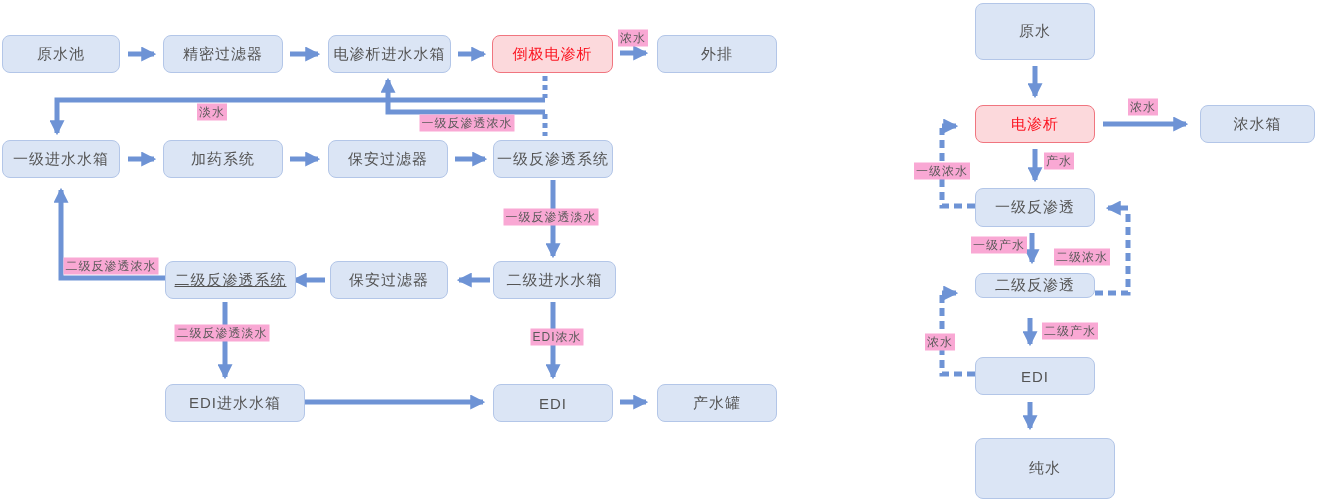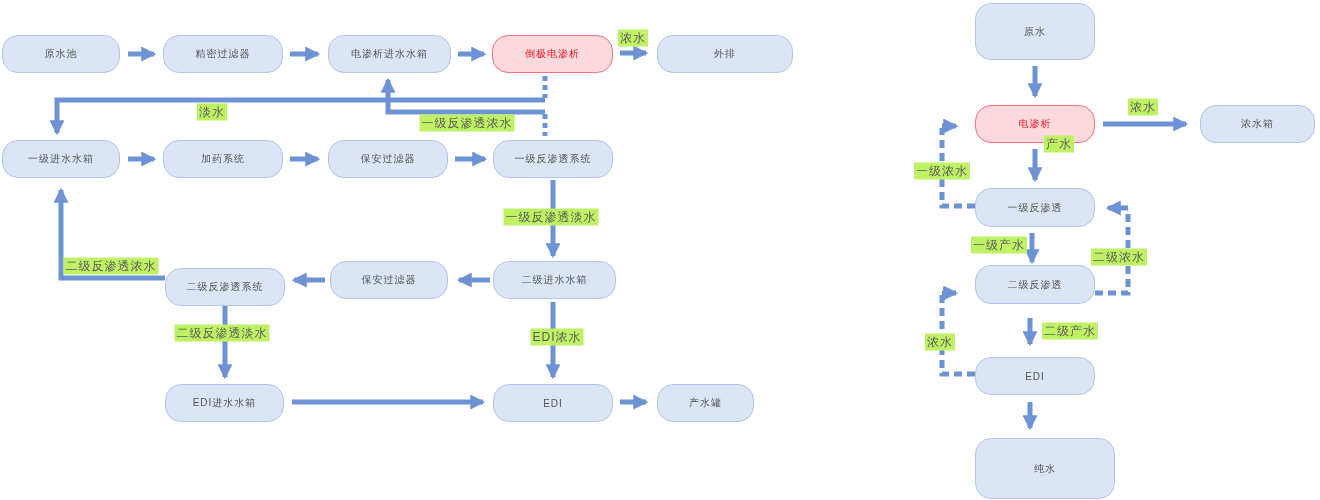--- a/index.html
+++ b/index.html
@@ -10,32 +10,32 @@
   .wires{position:absolute;left:0;top:0;z-index:1;}
   .w{fill:none;stroke:var(--connector,#6e93d5);stroke-width:5;stroke-linejoin:miter;}
   .arrow{marker-end:url(#ah);}
   .dash{stroke-dasharray:5 4;}
   .pipe{stroke-dasharray:8 5;}
   .mfill{fill:var(--connector,#6e93d5);}
   .node{
     position:absolute;z-index:3;box-sizing:border-box;height:38px;
     background:var(--node-fill,#dbe5f5);
     border:1.5px solid var(--node-border,#b3c6e8);
-    border-radius:16px;color:var(--node-text,#545454);
+    border-radius:8px;color:var(--node-text,#545454);
     display:flex;align-items:center;justify-content:center;
-    font-size:10px;letter-spacing:1px;
+    font-size:15px;letter-spacing:1px;
   }
   .node.red{
     background:var(--highlight-fill,#fcd9dc);
     border-color:var(--highlight-border,#f0757f);
     color:var(--highlight-text,#fb1420);
   }
   .elabel{
     position:absolute;z-index:4;transform:translate(-50%,-50%);
-    background:#bef264;padding:0 2px;white-space:nowrap;
+    background:#f9a8d4;padding:0 2px;white-space:nowrap;
     font-size:12px;color:var(--label-text,#595959);letter-spacing:1px;
   }
   .grp{display:contents;}
 </style>
 </head>
 <body>
 
 <div class="canvas">
 
   <svg class="wires" width="1320" height="500" viewBox="0 0 1320 500">
@@ -79,58 +79,58 @@
     <path class="w arrow" d="M942,293 H956"></path>
     <path class="w arrow" d="M1030,402 V428"></path>
   </svg>
 
   
   <div class="grp">
     <div class="node" style="left:2px;top:35px;width:118px;">原水池</div>
     <div class="node" style="left:163px;top:35px;width:120px;">精密过滤器</div>
     <div class="node" style="left:328px;top:35px;width:123px;">电渗析进水水箱</div>
     <div class="node red" style="left:492px;top:35px;width:121px;">倒极电渗析</div>
-    <div class="node" style="left:657px;top:35px;width:136px;">外排</div>
+    <div class="node" style="left:657px;top:35px;width:120px;">外排</div>
 
     <div class="node" style="left:2px;top:140px;width:118px;">一级进水水箱</div>
     <div class="node" style="left:163px;top:140px;width:120px;">加药系统</div>
     <div class="node" style="left:328px;top:140px;width:120px;">保安过滤器</div>
     <div class="node" style="left:493px;top:140px;width:120px;">一级反渗透系统</div>
 
-    <div class="node" style="left:165px;top:268px;width:120px;">二级反渗透系统</div>
+    <div class="node" style="left:165px;top:261px;width:131px;text-decoration:underline;">二级反渗透系统</div>
     <div class="node" style="left:330px;top:261px;width:118px;">保安过滤器</div>
     <div class="node" style="left:493px;top:261px;width:123px;">二级进水水箱</div>
 
-    <div class="node" style="left:165px;top:384px;width:119px;">EDI进水水箱</div>
+    <div class="node" style="left:165px;top:384px;width:140px;">EDI进水水箱</div>
     <div class="node" style="left:493px;top:384px;width:120px;">EDI</div>
-    <div class="node" style="left:657px;top:384px;width:97px;">产水罐</div>
+    <div class="node" style="left:657px;top:384px;width:120px;">产水罐</div>
 
     
     <span class="elabel" style="left:633px;top:38px;">浓水</span>
     <span class="elabel" style="left:212px;top:112px;">淡水</span>
     <span class="elabel" style="left:467px;top:123px;">一级反渗透浓水</span>
     <span class="elabel" style="left:551px;top:217px;">一级反渗透淡水</span>
     <span class="elabel" style="left:111px;top:266px;">二级反渗透浓水</span>
     <span class="elabel" style="left:222px;top:333px;">二级反渗透淡水</span>
     <span class="elabel" style="left:557px;top:337px;">EDI浓水</span>
   </div>
 
   
   <div class="grp">
     <div class="node" style="left:975px;top:3px;width:120px;height:57px;">原水</div>
     <div class="node red" style="left:975px;top:105px;width:120px;">电渗析</div>
     <div class="node" style="left:1200px;top:105px;width:115px;">浓水箱</div>
     <div class="node" style="left:975px;top:188px;width:120px;height:39px;">一级反渗透</div>
-    <div class="node" style="left:975px;top:265px;width:120px;height:39px;">二级反渗透</div>
+    <div class="node" style="left:975px;top:273px;width:120px;height:25px;">二级反渗透</div>
     <div class="node" style="left:975px;top:357px;width:120px;">EDI</div>
     <div class="node" style="left:975px;top:438px;width:140px;height:61px;">纯水</div>
 
     
     <span class="elabel" style="left:1143px;top:107px;">浓水</span>
-    <span class="elabel" style="left:1059px;top:144px;">产水</span>
+    <span class="elabel" style="left:1059px;top:161px;">产水</span>
     <span class="elabel" style="left:942px;top:171px;">一级浓水</span>
     <span class="elabel" style="left:999px;top:245px;">一级产水</span>
-    <span class="elabel" style="left:1119px;top:257px;">二级浓水</span>
+    <span class="elabel" style="left:1082px;top:257px;">二级浓水</span>
     <span class="elabel" style="left:1070px;top:331px;">二级产水</span>
     <span class="elabel" style="left:940px;top:342px;">浓水</span>
   </div>
 
 </div>
 
 </body></html>

